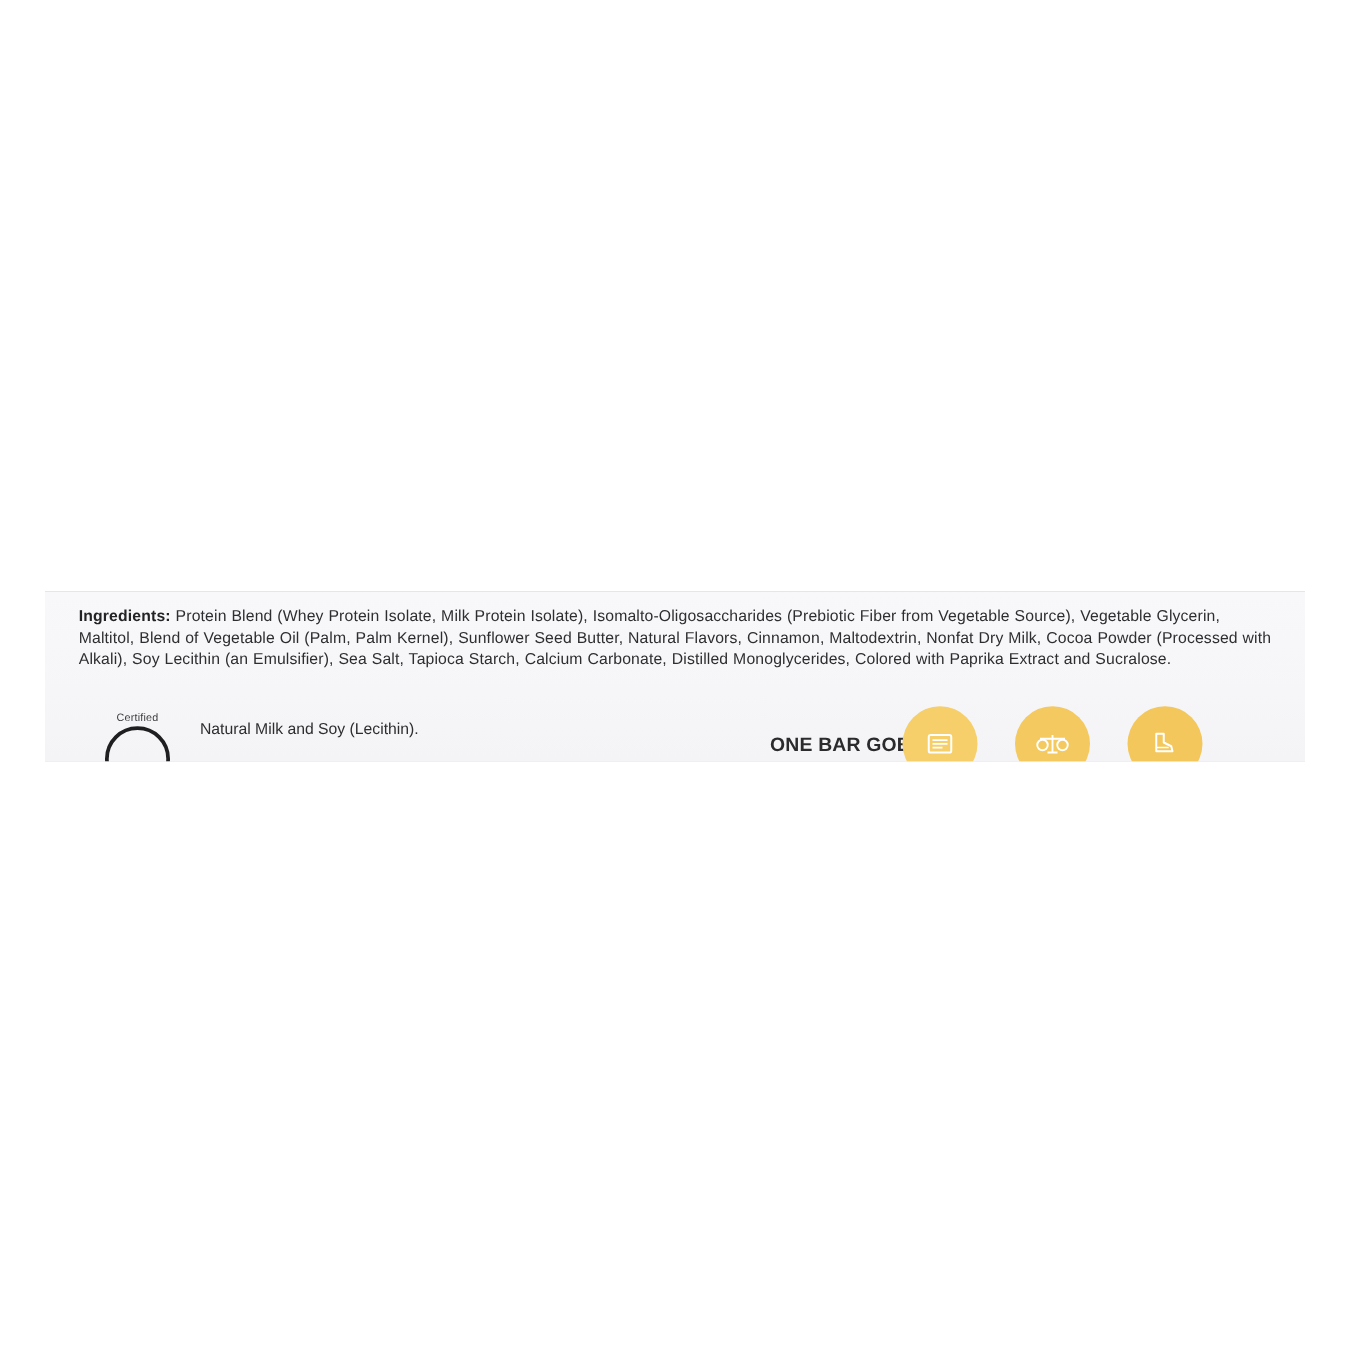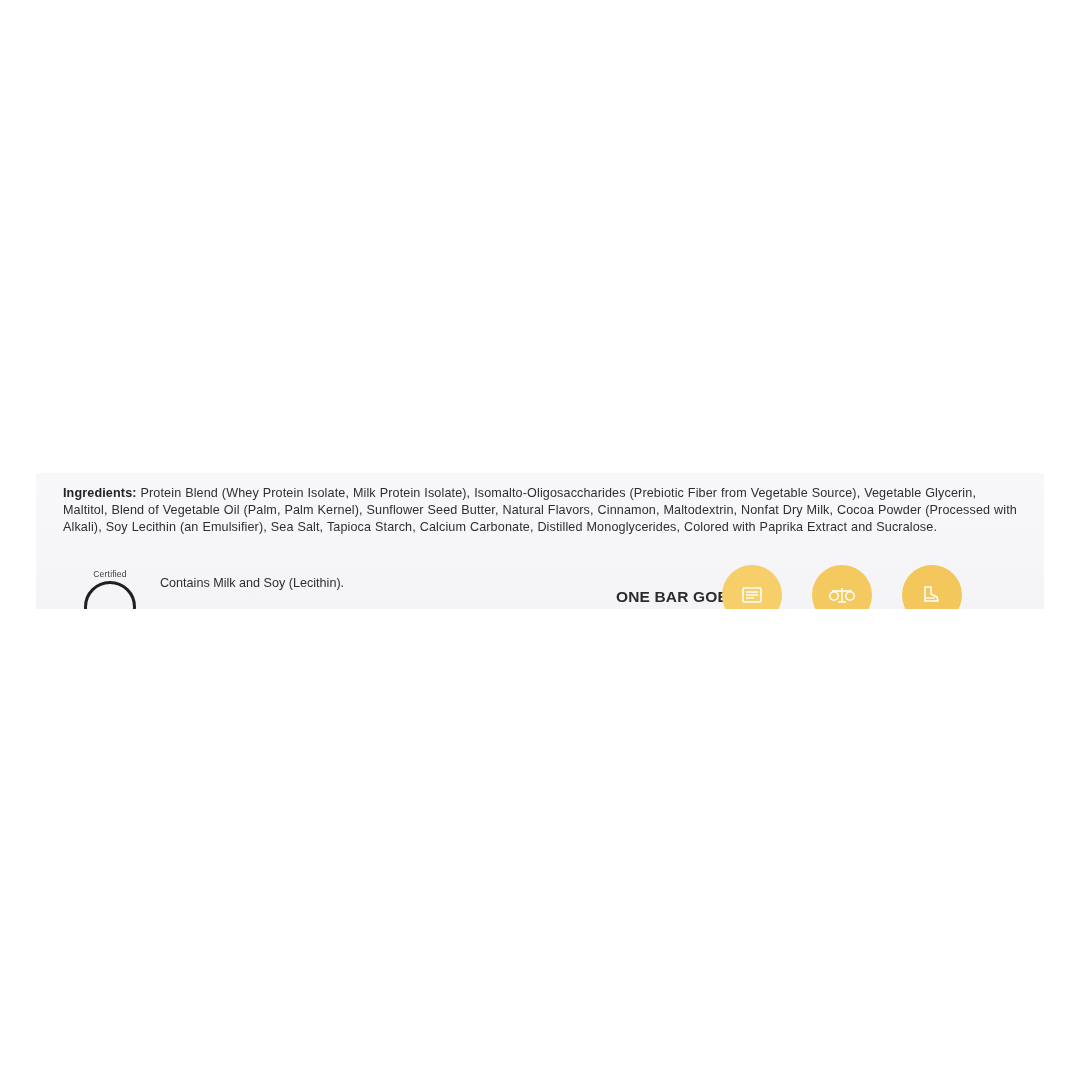--- a/index.html
+++ b/index.html
@@ -135,21 +135,21 @@
 
 <div id="canvas">
 
   <div class="panel">
     <div class="panel-inner"></div>
 
     <div class="ingredients-block">
       <p class="ingredients-text"><b>Ingredients:</b><span> Protein Blend (Whey Protein Isolate, Milk Protein Isolate), Isomalto-Oligosaccharides (Prebiotic Fiber from Vegetable Source), Vegetable Glycerin, Maltitol, Blend of Vegetable Oil (Palm, Palm Kernel), Sunflower Seed Butter, Natural Flavors, Cinnamon, Maltodextrin, Nonfat Dry Milk, Cocoa Powder (Processed with Alkali), Soy Lecithin (an Emulsifier), Sea Salt, Tapioca Starch, Calcium Carbonate, Distilled Monoglycerides, Colored with Paprika Extract and Sucralose.</span></p>
     </div>
 
-    <p class="allergen-text">Contains Milk and Soy (Lecithin).</p>
+    <p class="allergen-text">Natural Milk and Soy (Lecithin).</p>
 
     <div class="seal">
       <div class="seal-label">Certified</div>
       <div class="seal-ring"></div>
     </div>
 
     <div class="callout">ONE BAR GOES</div>
 
     <div class="badges">
       <div class="badge b1">

